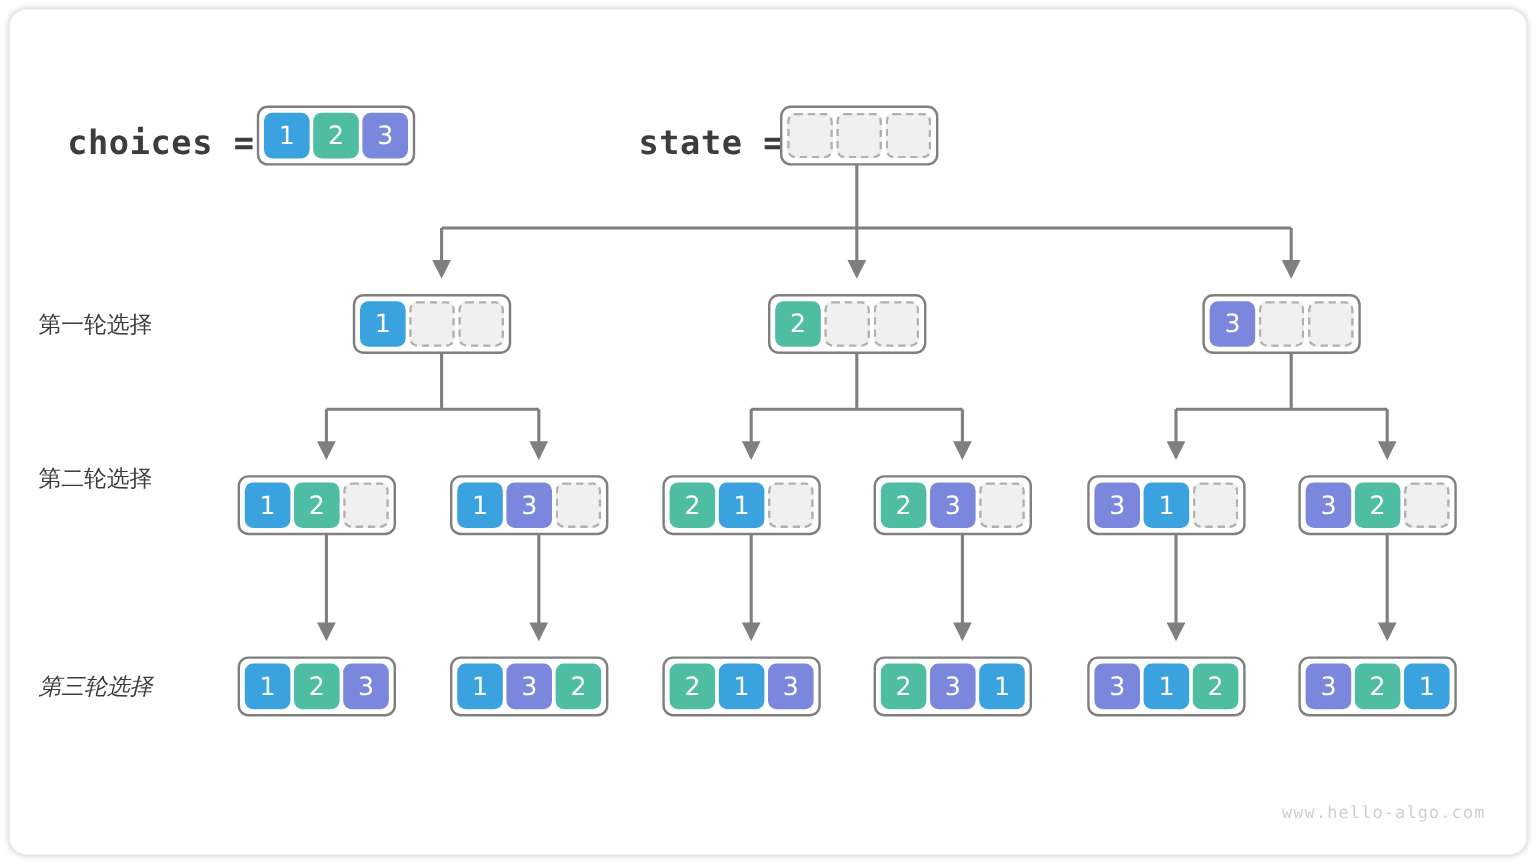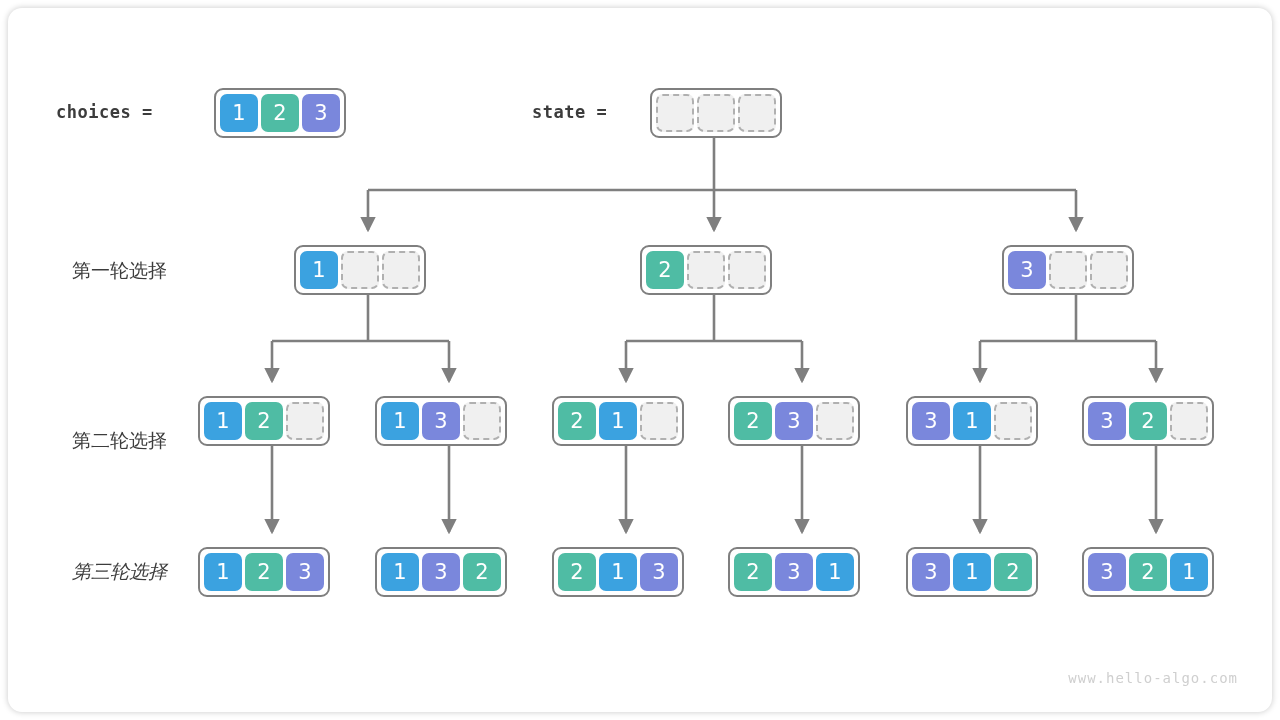--- a/index.html
+++ b/index.html
@@ -36,35 +36,34 @@
     width: 1264px;
     height: 704px;
     pointer-events: none;
   }
 
   
   .var-label {
     position: absolute;
     font-family: "DejaVu Sans Mono", "Liberation Mono", monospace;
     font-weight: bold;
-    font-size: 17px;
+    font-size: 28px;
     color: #3c3c3c;
     white-space: pre;
     letter-spacing: 0.5px;
     text-align: center;
   }
 
   
   .row-label {
     position: absolute;
     font-family: "DejaVu Sans", "Liberation Sans", sans-serif;
     font-size: 19px;
     color: #3c3c3c;
     white-space: nowrap;
-    margin-left: 40px;
   }
 
   
   .arr {
     position: absolute;
     display: flex;
     align-items: center;
     gap: 3px;
     padding: 4px;
     background: #ffffff;
@@ -161,21 +160,21 @@
 
     <div class="var-label" style="left:524px; top:94px;">state =</div>
 
     <div class="arr" style="left:642px; top:80px;">
       <div class="cell empty"></div>
       <div class="cell empty"></div>
       <div class="cell empty"></div>
     </div>
 
     <div class="row-label" style="left:24px; top:250px;">第一轮选择</div>
-    <div class="row-label" style="left:24px; top:420px;text-align:right;">第二轮选择</div>
+    <div class="row-label" style="left:24px; top:378px;text-align:right;">第二轮选择</div>
     <div class="row-label" style="left:24px; top:551px;font-style:italic;">第三轮选择</div>
 
     <div class="arr" style="left:286px; top:237px;">
       <div class="cell v1">1</div>
       <div class="cell empty"></div>
       <div class="cell empty"></div>
     </div>
     <div class="arr" style="left:632px; top:237px;">
       <div class="cell v2">2</div>
       <div class="cell empty"></div>

